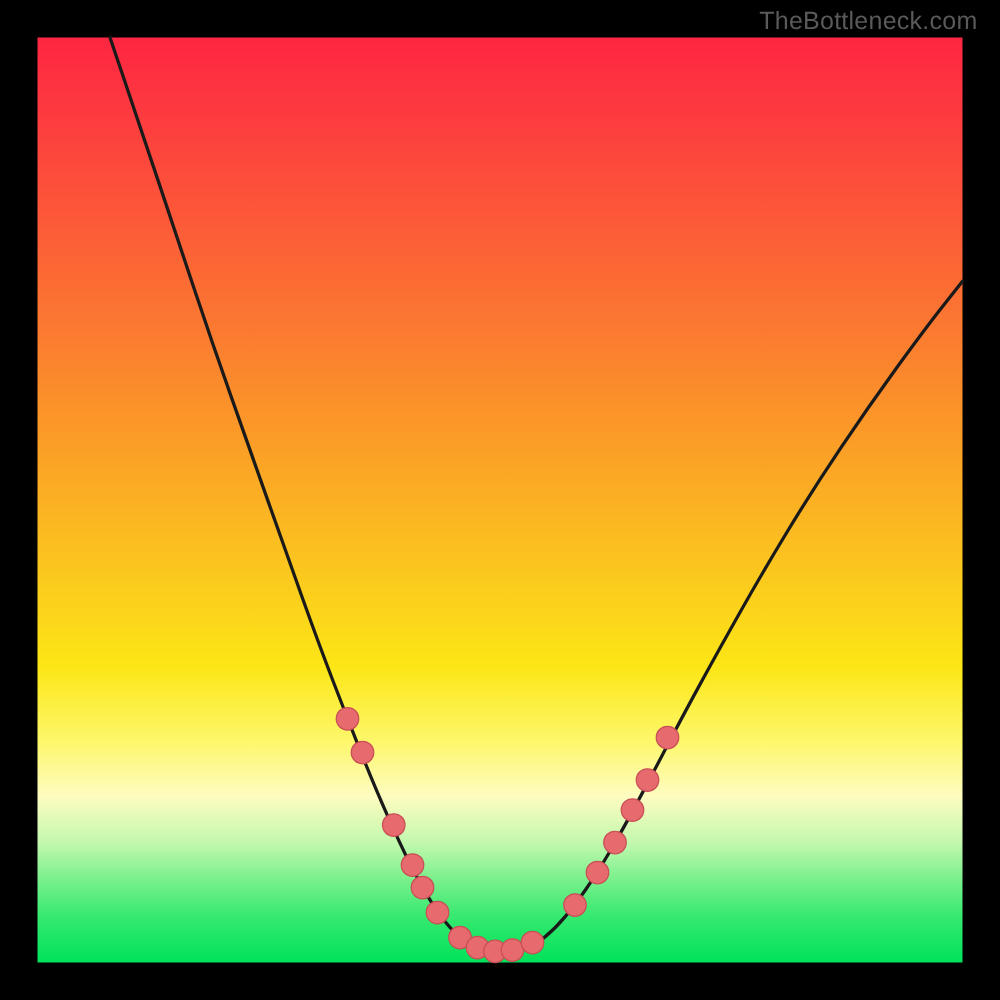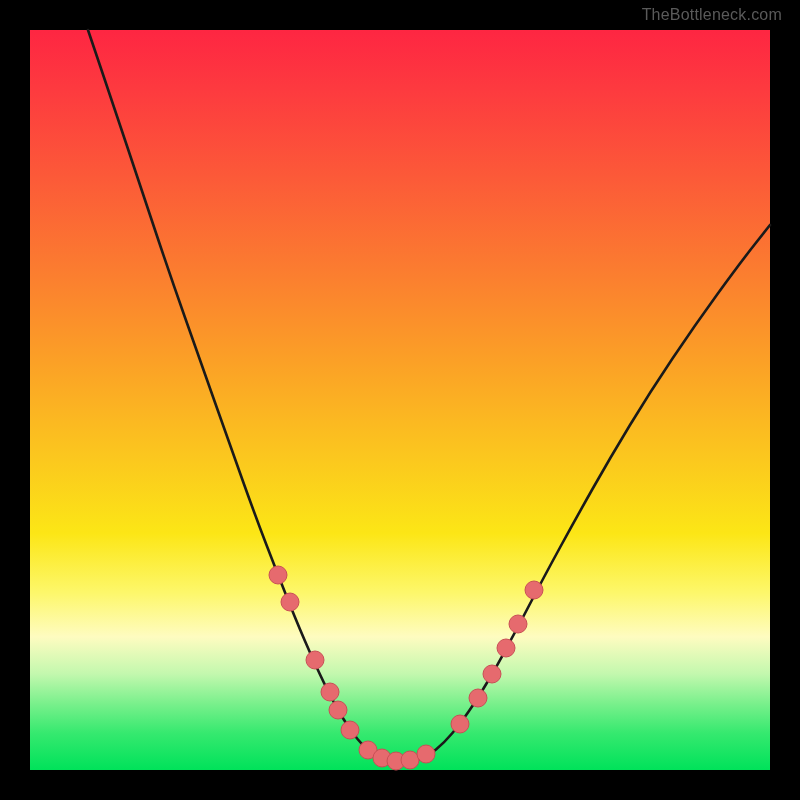--- a/index.html
+++ b/index.html
@@ -41,21 +41,21 @@
       #7af08c 91%,
       #36e96f 95%,
       #00e25a 100%
     );
   }
   .attribution {
     position: absolute;
     top: 6px;
     right: 18px;
     color: #5a5a5a;
-    font-size: 16px;
+    font-size: 20px;
     font-weight: 500;
     letter-spacing: 0.2px;
     z-index: 10;
   }
   svg.curve {
     position: absolute;
     left: 0;
     top: 0;
     width: 740px;
     height: 740px;

